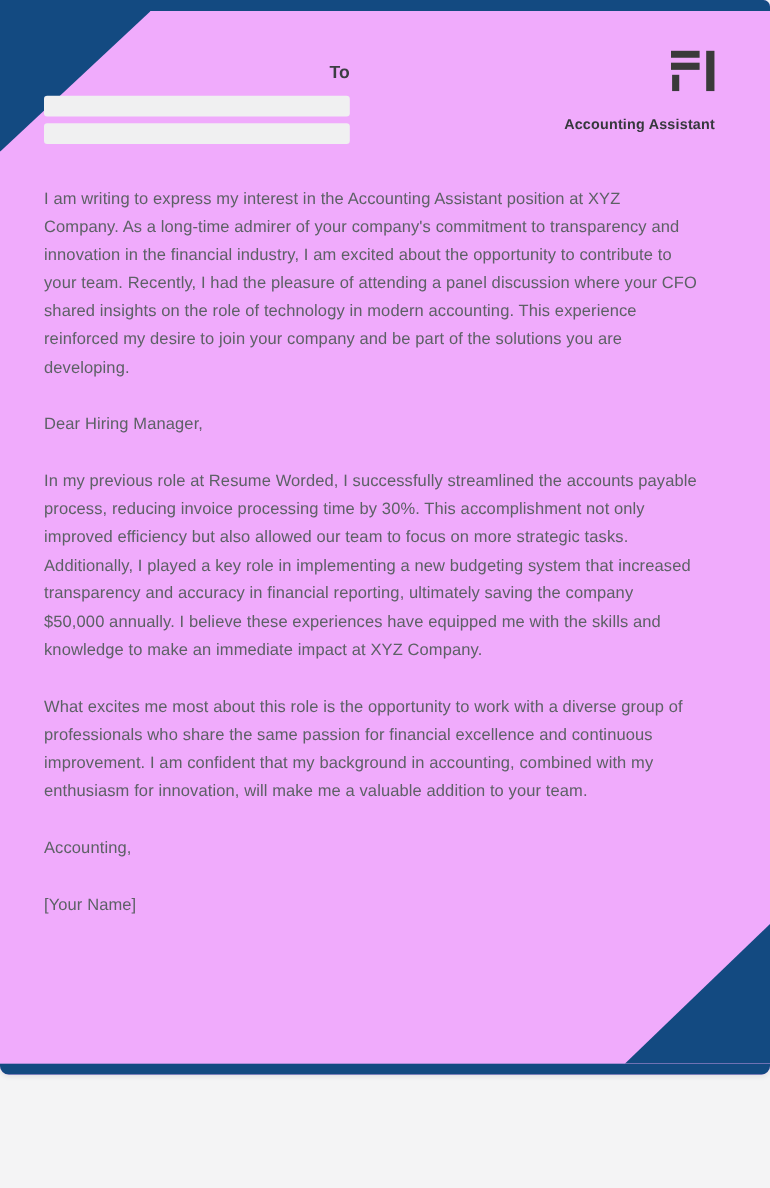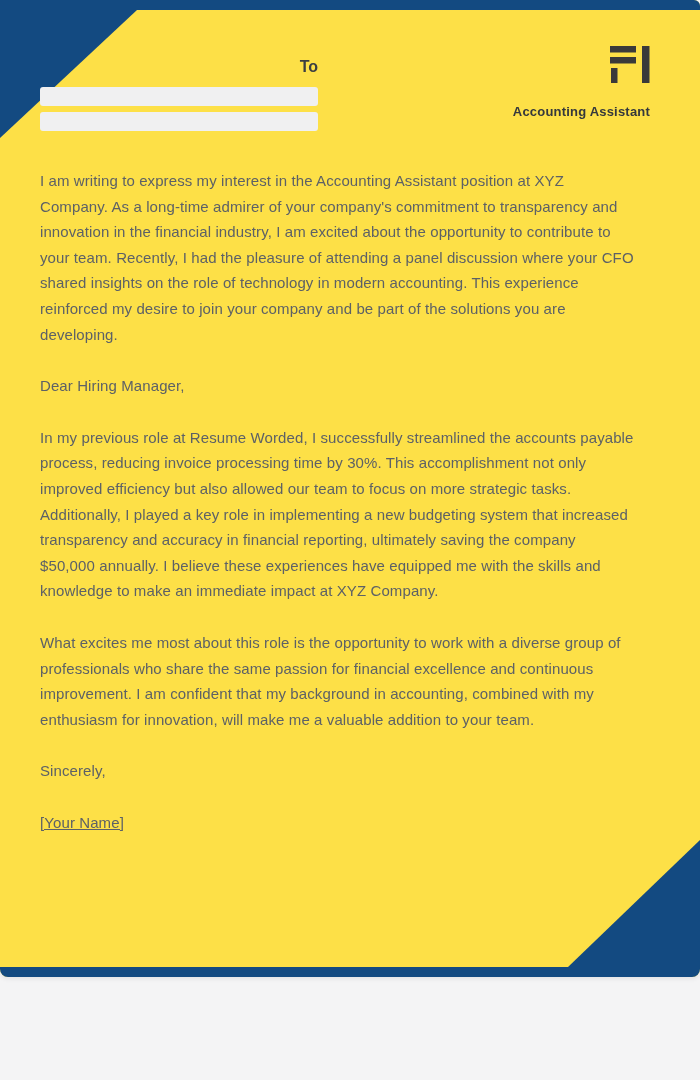--- a/index.html
+++ b/index.html
@@ -22,21 +22,21 @@
     position: relative;
     width: 700px;
     height: 1080px;
     overflow: hidden;
   }
   .card {
     position: absolute;
     top: 0; left: 0;
     width: 700px;
     height: 977px;
-    background: #fde047;
+    background: #f0abfc;
     border-radius: 0 6px 8px 8px;
     overflow: hidden;
     box-shadow: 0 2px 5px rgba(0,0,0,0.07);
   }
   .top-bar {
     position: absolute;
     top: 0; left: 0; right: 0;
     height: 10px;
     background: var(--accent-blue);
   }
@@ -102,21 +102,21 @@
     width: 650px;
     font-size: 15px;
     line-height: 25.6px;
     color: var(--body-text);
     letter-spacing: 0.1px;
   }
   .letter-body p {
     margin: 0 0 26px 0;
     white-space: pre-line;
   }
-  .letter-body p:last-child { margin-bottom: 0; text-decoration: underline; }
+  .letter-body p:last-child { margin-bottom: 0; }
 </style>
 </head>
 <body>
 
 <div class="page">
   <div class="card">
 
     <div class="top-bar"></div>
     <div class="tri-tl"></div>
     <div class="tri-br"></div>
@@ -151,18 +151,18 @@
 process, reducing invoice processing time by 30%. This accomplishment not only
 improved efficiency but also allowed our team to focus on more strategic tasks.
 Additionally, I played a key role in implementing a new budgeting system that increased
 transparency and accuracy in financial reporting, ultimately saving the company
 $50,000 annually. I believe these experiences have equipped me with the skills and
 knowledge to make an immediate impact at XYZ Company.</p>
       <p>What excites me most about this role is the opportunity to work with a diverse group of
 professionals who share the same passion for financial excellence and continuous
 improvement. I am confident that my background in accounting, combined with my
 enthusiasm for innovation, will make me a valuable addition to your team.</p>
-      <p>Sincerely,</p>
+      <p>Accounting,</p>
       <p>[Your Name]</p>
     </div>
 
   </div>
 </div>
 
 </body></html>

